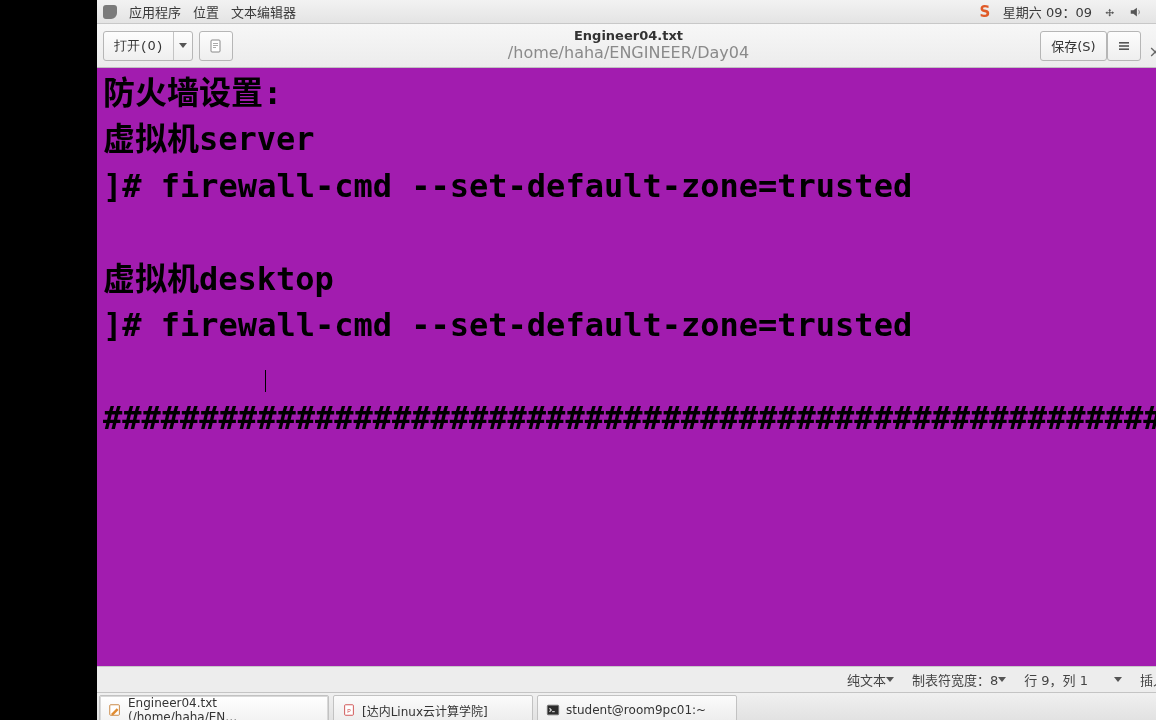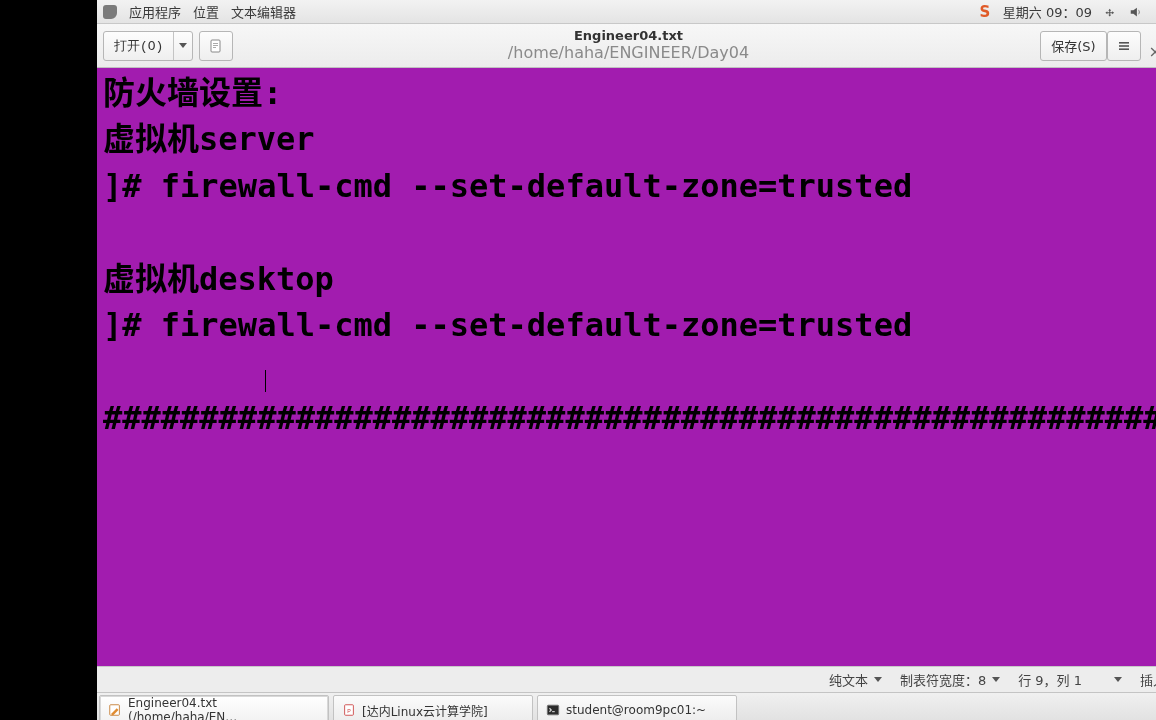--- a/index.html
+++ b/index.html
@@ -105,21 +105,21 @@
     border-top:1px solid #c8c8c8;
     background:#ededed;
     display:flex;
     align-items:center;
     justify-content:flex-end;
     gap:18px;
     padding:0 10px;
     font-size:13px;
     color:#444;
   }
-  .statusbar .sb-item { display:flex; align-items:center; gap:6px;}
+  .statusbar .sb-item { display:flex; align-items:center; gap:0;}
   
   .taskbar {
     height:28px;
     background:linear-gradient(#f0f0f0,#e2e2e2);
     border-top:1px solid #c4c4c4;
     display:flex;
     align-items:stretch;
     font-size:12px;
     color:#333;
     flex-direction:column;

